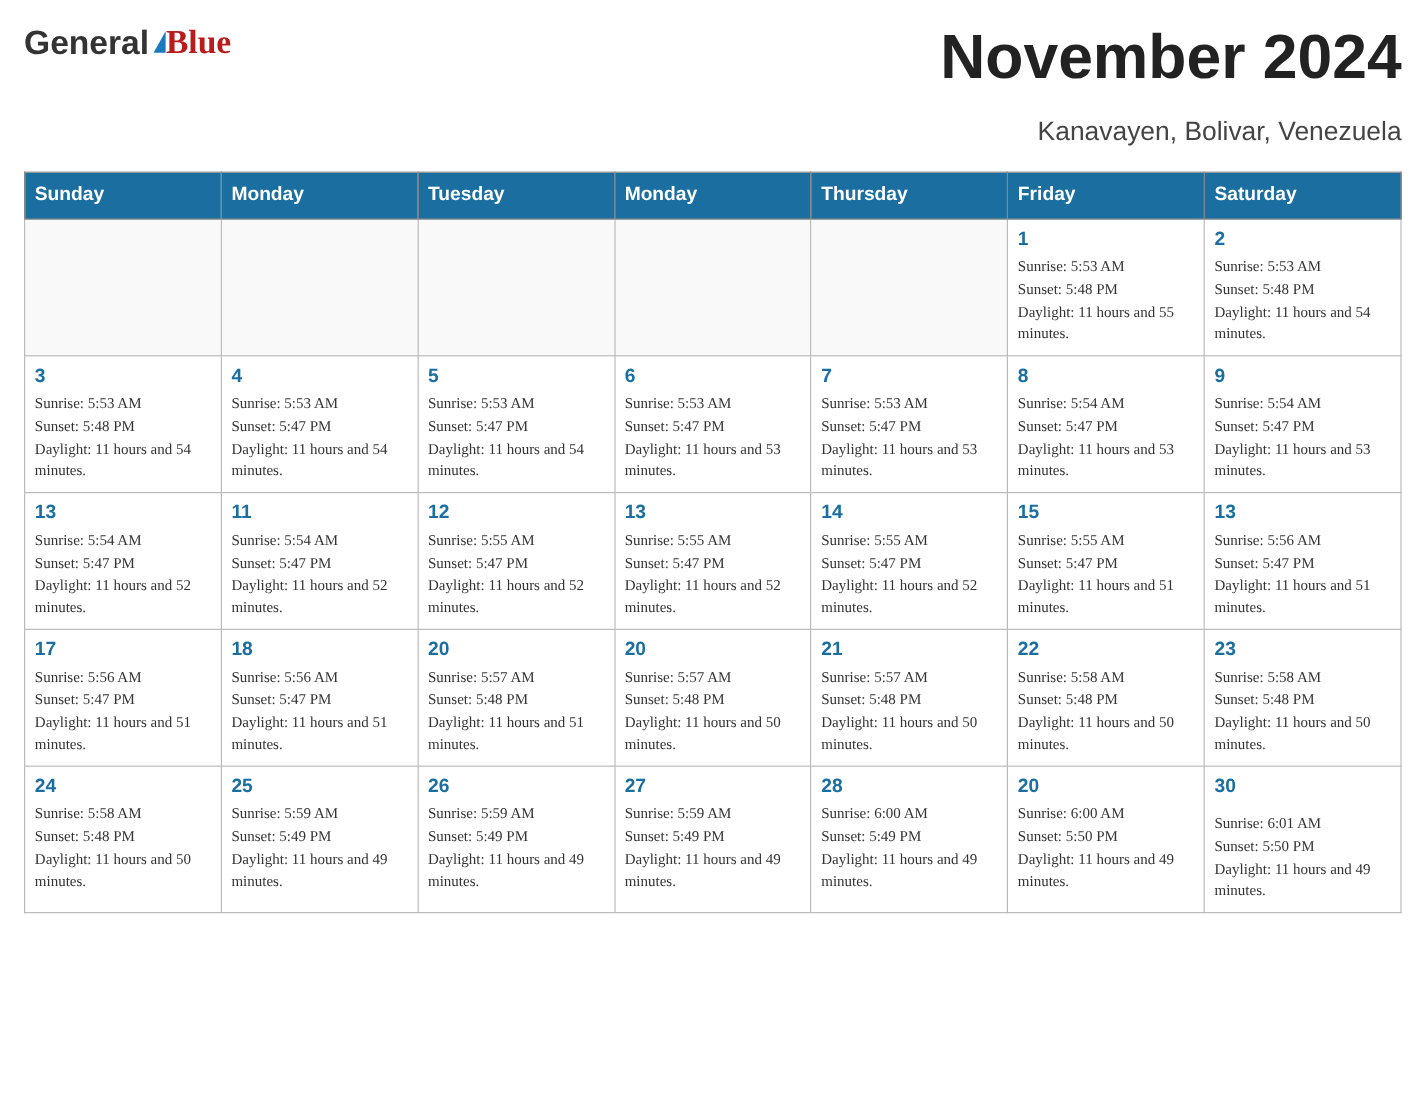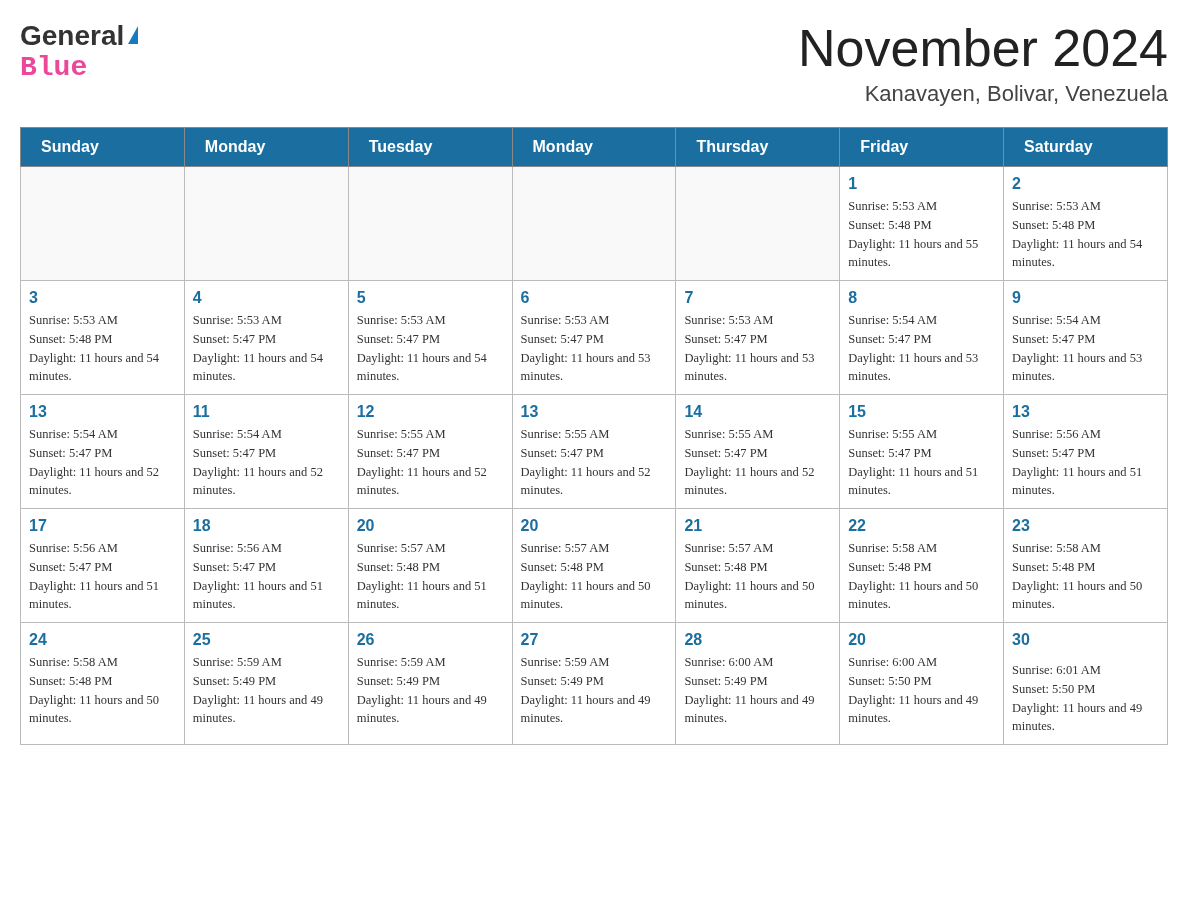--- a/index.html
+++ b/index.html
@@ -19,40 +19,40 @@
     .logo {
       display: flex;
       flex-direction: column;
       align-items: flex-start;
     }
     .title-area {
       text-align: right;
     }
     .month-title {
       font-size: 52px;
-      font-weight: normal;
+      font-weight: bold;
       color: #222;
       line-height: 1.1;
     }
     .subtitle {
       font-size: 22px;
       color: #444;
-      margin-top: 4px;
+      margin-top: 20px;
     }
     .calendar {
       width: 100%;
       border-collapse: collapse;
       border: 1px solid #999;
     }
     .calendar th {
       background-color: #1a6fa0;
       color: #fff;
       font-size: 16px;
       font-weight: bold;
-      padding: 10px 20px;
+      padding: 10px 8px;
       text-align: left;
       border: 1px solid #888;
     }
     .calendar td {
       vertical-align: top;
       padding: 8px;
       border: 1px solid #bbb;
       width: 14.28%;
       min-height: 110px;
       height: 110px;
@@ -75,40 +75,39 @@
       color: #333;
       line-height: 1.5;
       font-family: Liberation Serif, serif;
     }
     .logo-wrapper {
       display: flex;
       align-items: center;
     }
     .logo-text-wrapper {
       display: flex;
-      flex-direction: column;
     }
     .logo-line1 {
       display: flex;
       align-items: center;
     }
   </style>
 </head>
 <body>
 
 <div class="header">
   <div class="logo">
     <div class="logo-wrapper">
       <div class="logo-text-wrapper">
         <div class="logo-line1">
           <span style="font-size:28px;font-weight:bold;color:#333;font-family:Arial,sans-serif;">General</span>
           <span style="display:inline-block;width:0;height:0;border-left:10px solid transparent;border-right:0px solid transparent;border-bottom:18px solid #1a7abf;margin-left:4px;margin-bottom:2px;"></span>
         </div>
         <div>
-          <span style="font-size:28px;font-weight:bold;color:#ec4899;font-family:Liberation Mono, monospace;margin-left:0;">Blue</span>
+          <span style="font-size:28px;font-weight:bold;color:#b91c1c;font-family:Liberation Serif, serif;margin-left:0;">Blue</span>
         </div>
       </div>
     </div>
   </div>
   <div class="title-area">
     <div class="month-title">November 2024</div>
     <div class="subtitle">Kanavayen, Bolivar, Venezuela</div>
   </div>
 </div>
 

